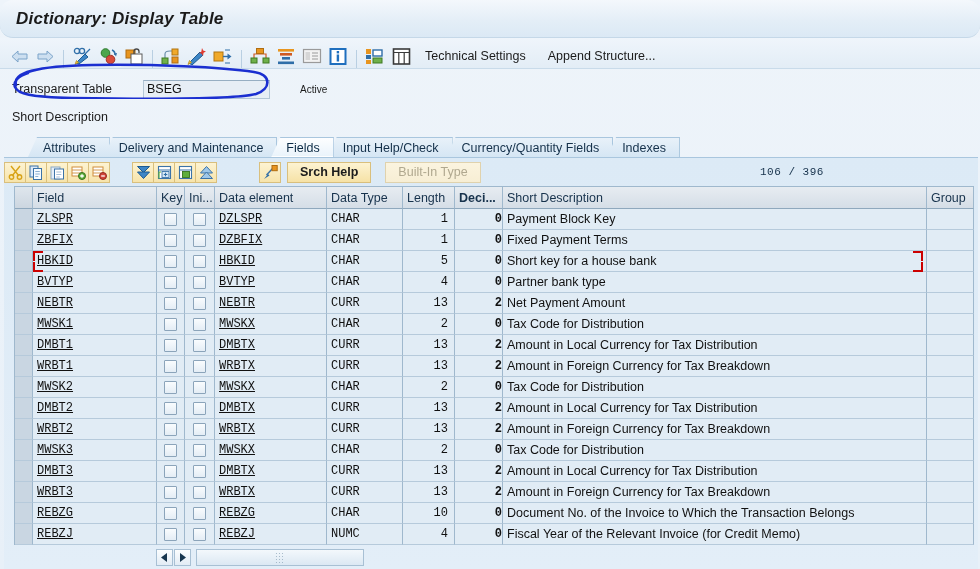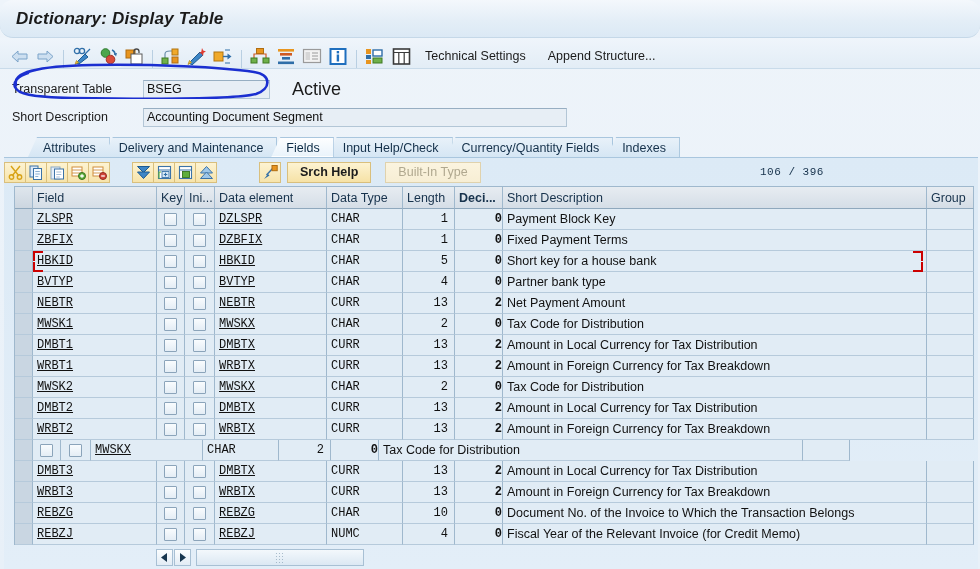--- a/index.html
+++ b/index.html
@@ -81,23 +81,23 @@
     border-top-color: #97aec2;
     font-size: 12.5px;
     color: #111;
     padding: 0 3px;
     display: flex; align-items: center;
     font-family: "Liberation Sans", sans-serif;
   }
   .inp-table  { width: 127px; }
   .inp-desc   { width: 424px; }
   .form-status {
-    font-size: 18px;
+    font-size: 10px;
     color: #1b1b1b;
-    margin-left: 22px;
+    margin-left: 30px;
   }
 
   
   .tabstrip {
     display: flex; align-items: flex-end;
     height: 21px;
     margin-top: 7px;
     padding-left: 28px;
     position: relative;
   }
@@ -403,21 +403,20 @@
 
   <div style="height:8px"></div>
   <div class="formrow">
     <span class="form-label">Transparent Table</span>
     <span class="form-input inp-table">BSEG</span>
     <span class="form-status">Active</span>
   </div>
   <div style="height:4px"></div>
   <div class="formrow">
     <span class="form-label">Short Description</span>
-    <span class="form-input inp-desc">Accounting Document Segment</span>
   </div>
 
   <div class="tabstrip">
     <div class="tab">
         <span>Attributes</span>
       </div>
     <div class="tab">
         <span>Delivery and Maintenance</span>
       </div>
     <div class="tab active">
@@ -866,20 +865,23 @@
             </div>
             <div class="gcell c-sd">
               <span>Amount in Foreign Currency for Tax Breakdown</span>
             </div>
             <div class="gcell c-grp">
               <span></span>
             </div>
           </div>
           <div class="grow">
             <div class="gcell c-sel"></div>
+            <div class="gcell c-field">
+              <span class="mono ul">MWSK3</span>
+            </div>
             <div class="gcell c-key">
               <span class="chk"></span>
             </div>
             <div class="gcell c-ini">
               <span class="chk"></span>
             </div>
             <div class="gcell c-de">
               <span class="mono ul">MWSKX</span>
             </div>
             <div class="gcell c-dt">

